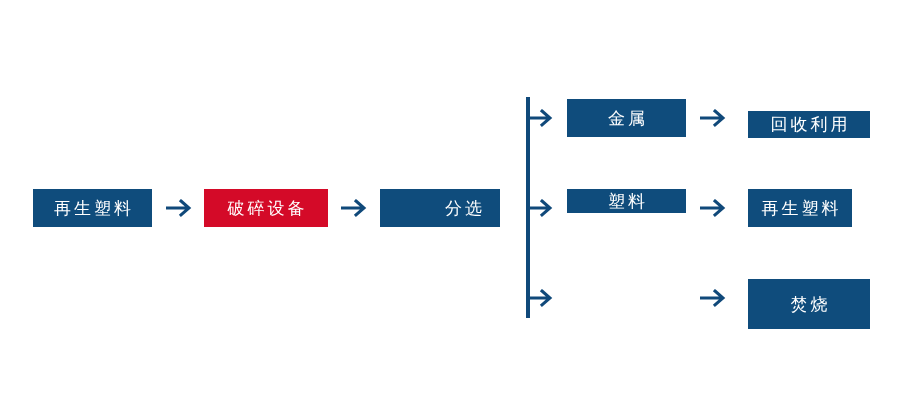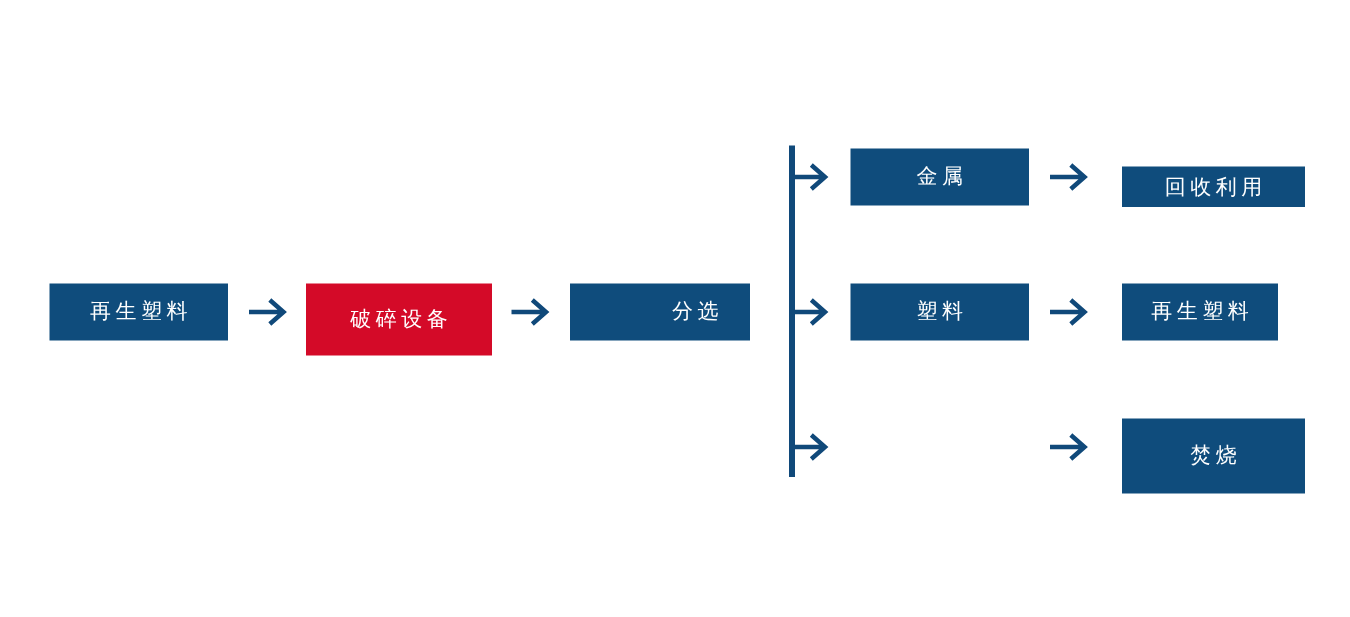--- a/index.html
+++ b/index.html
@@ -16,21 +16,21 @@
     height: 411px;
     background: #ffffff;
     overflow: hidden;
   }
   .node {
     position: absolute;
     display: flex;
     align-items: center;
     justify-content: center;
     color: #ffffff;
-    font-size: 14px;
+    font-size: 17px;
     letter-spacing: 3px;
     line-height: 1;
     text-indent: 3px;
     box-sizing: border-box;
     white-space: nowrap;
     font-weight: normal;
   }
   .node.blue  { background: #0f4c7c; }
   .node.red   { background: #d40a28; }
 
@@ -61,21 +61,21 @@
 <div id="canvas">
 
   <div class="node blue" style="left:33px; top:189px; width:119px; height:38px;">再生塑料</div>
 
   <div class="arrow" style="left:163px; top:190px; width:36px; height:36px;">
     <svg width="30" height="22" viewBox="0 0 30 22" aria-hidden="true">
       <path d="M1 11 L22 11 M15 4 L23 11 L15 18" fill="none" stroke="#10497a" stroke-width="3" stroke-linecap="square" stroke-linejoin="miter"></path>
     </svg>
   </div>
 
-  <div class="node red" style="left:204px; top:189px; width:124px; height:48px;">破碎设备</div>
+  <div class="node red" style="left:204px; top:189px; width:124px; height:38px;">破碎设备</div>
 
   <div class="arrow" style="left:338px; top:190px; width:36px; height:36px;">
     <svg width="30" height="22" viewBox="0 0 30 22" aria-hidden="true">
       <path d="M1 11 L22 11 M15 4 L23 11 L15 18" fill="none" stroke="#10497a" stroke-width="3" stroke-linecap="square" stroke-linejoin="miter"></path>
     </svg>
   </div>
 
   <div class="node blue" style="left:380px; top:189px; width:120px; height:38px;padding-left:47px;">分选</div>
 
   <div class="vline" style="left:526px; top:97px; width:4px; height:221px;"></div>
@@ -101,21 +101,21 @@
   <div class="node blue" style="left:567px; top:99px; width:119px; height:38px;">金属</div>
 
   <div class="arrow" style="left:697px; top:100px; width:36px; height:36px;">
     <svg width="30" height="22" viewBox="0 0 30 22" aria-hidden="true">
       <path d="M1 11 L22 11 M15 4 L23 11 L15 18" fill="none" stroke="#10497a" stroke-width="3" stroke-linecap="square" stroke-linejoin="miter"></path>
     </svg>
   </div>
 
   <div class="node blue" style="left:748px; top:111px; width:122px; height:27px;">回收利用</div>
 
-  <div class="node blue" style="left:567px; top:189px; width:119px; height:38px;">塑料</div>
+  <div class="node blue" style="left:567px; top:189px; width:119px; height:24px;">塑料</div>
 
   <div class="arrow" style="left:697px; top:190px; width:36px; height:36px;">
     <svg width="30" height="22" viewBox="0 0 30 22" aria-hidden="true">
       <path d="M1 11 L22 11 M15 4 L23 11 L15 18" fill="none" stroke="#10497a" stroke-width="3" stroke-linecap="square" stroke-linejoin="miter"></path>
     </svg>
   </div>
 
   <div class="node blue" style="left:748px; top:189px; width:104px; height:38px;">再生塑料</div>
 
 

